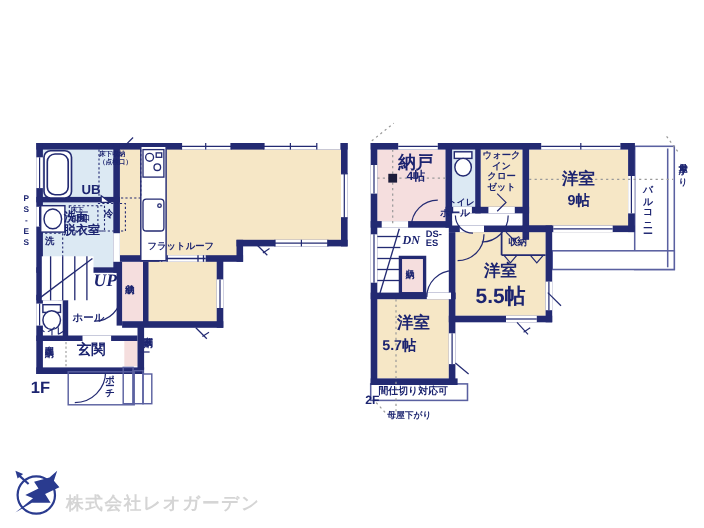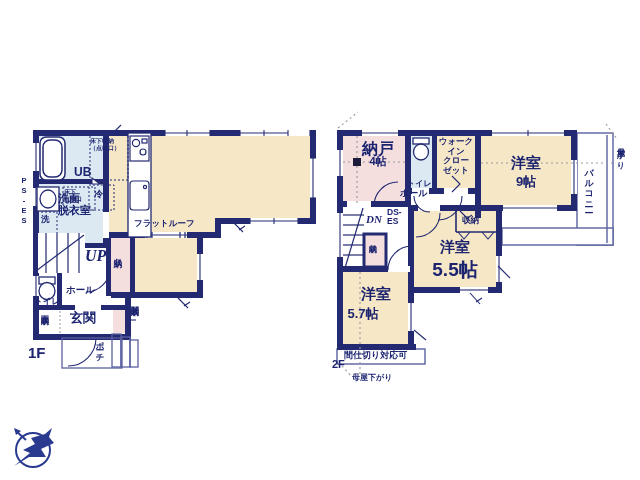--- a/index.html
+++ b/index.html
@@ -381,14 +381,15 @@
 <div class="lbl vert" id="l-st2">収納</div>
 <div class="lbl" id="l-closet55">収納</div>
 <div class="lbl ctr" id="l-room55">洋室</div>
 <div class="lbl ctr" id="l-room55size">5.5帖</div>
 <div class="lbl ctr" id="l-room57">洋室</div>
 <div class="lbl ctr" id="l-room57size">5.7帖</div>
 <div class="lbl" id="l-flatroof">間仕切り対応可</div>
 <div class="lbl" id="l-2f">2F</div>
 <div class="lbl" id="l-eaveB">母屋下がり</div>
 
+<div class="lbl" id="l-company">株式会社レオガーデン</div>
 
 </div>
 
 </body></html>

